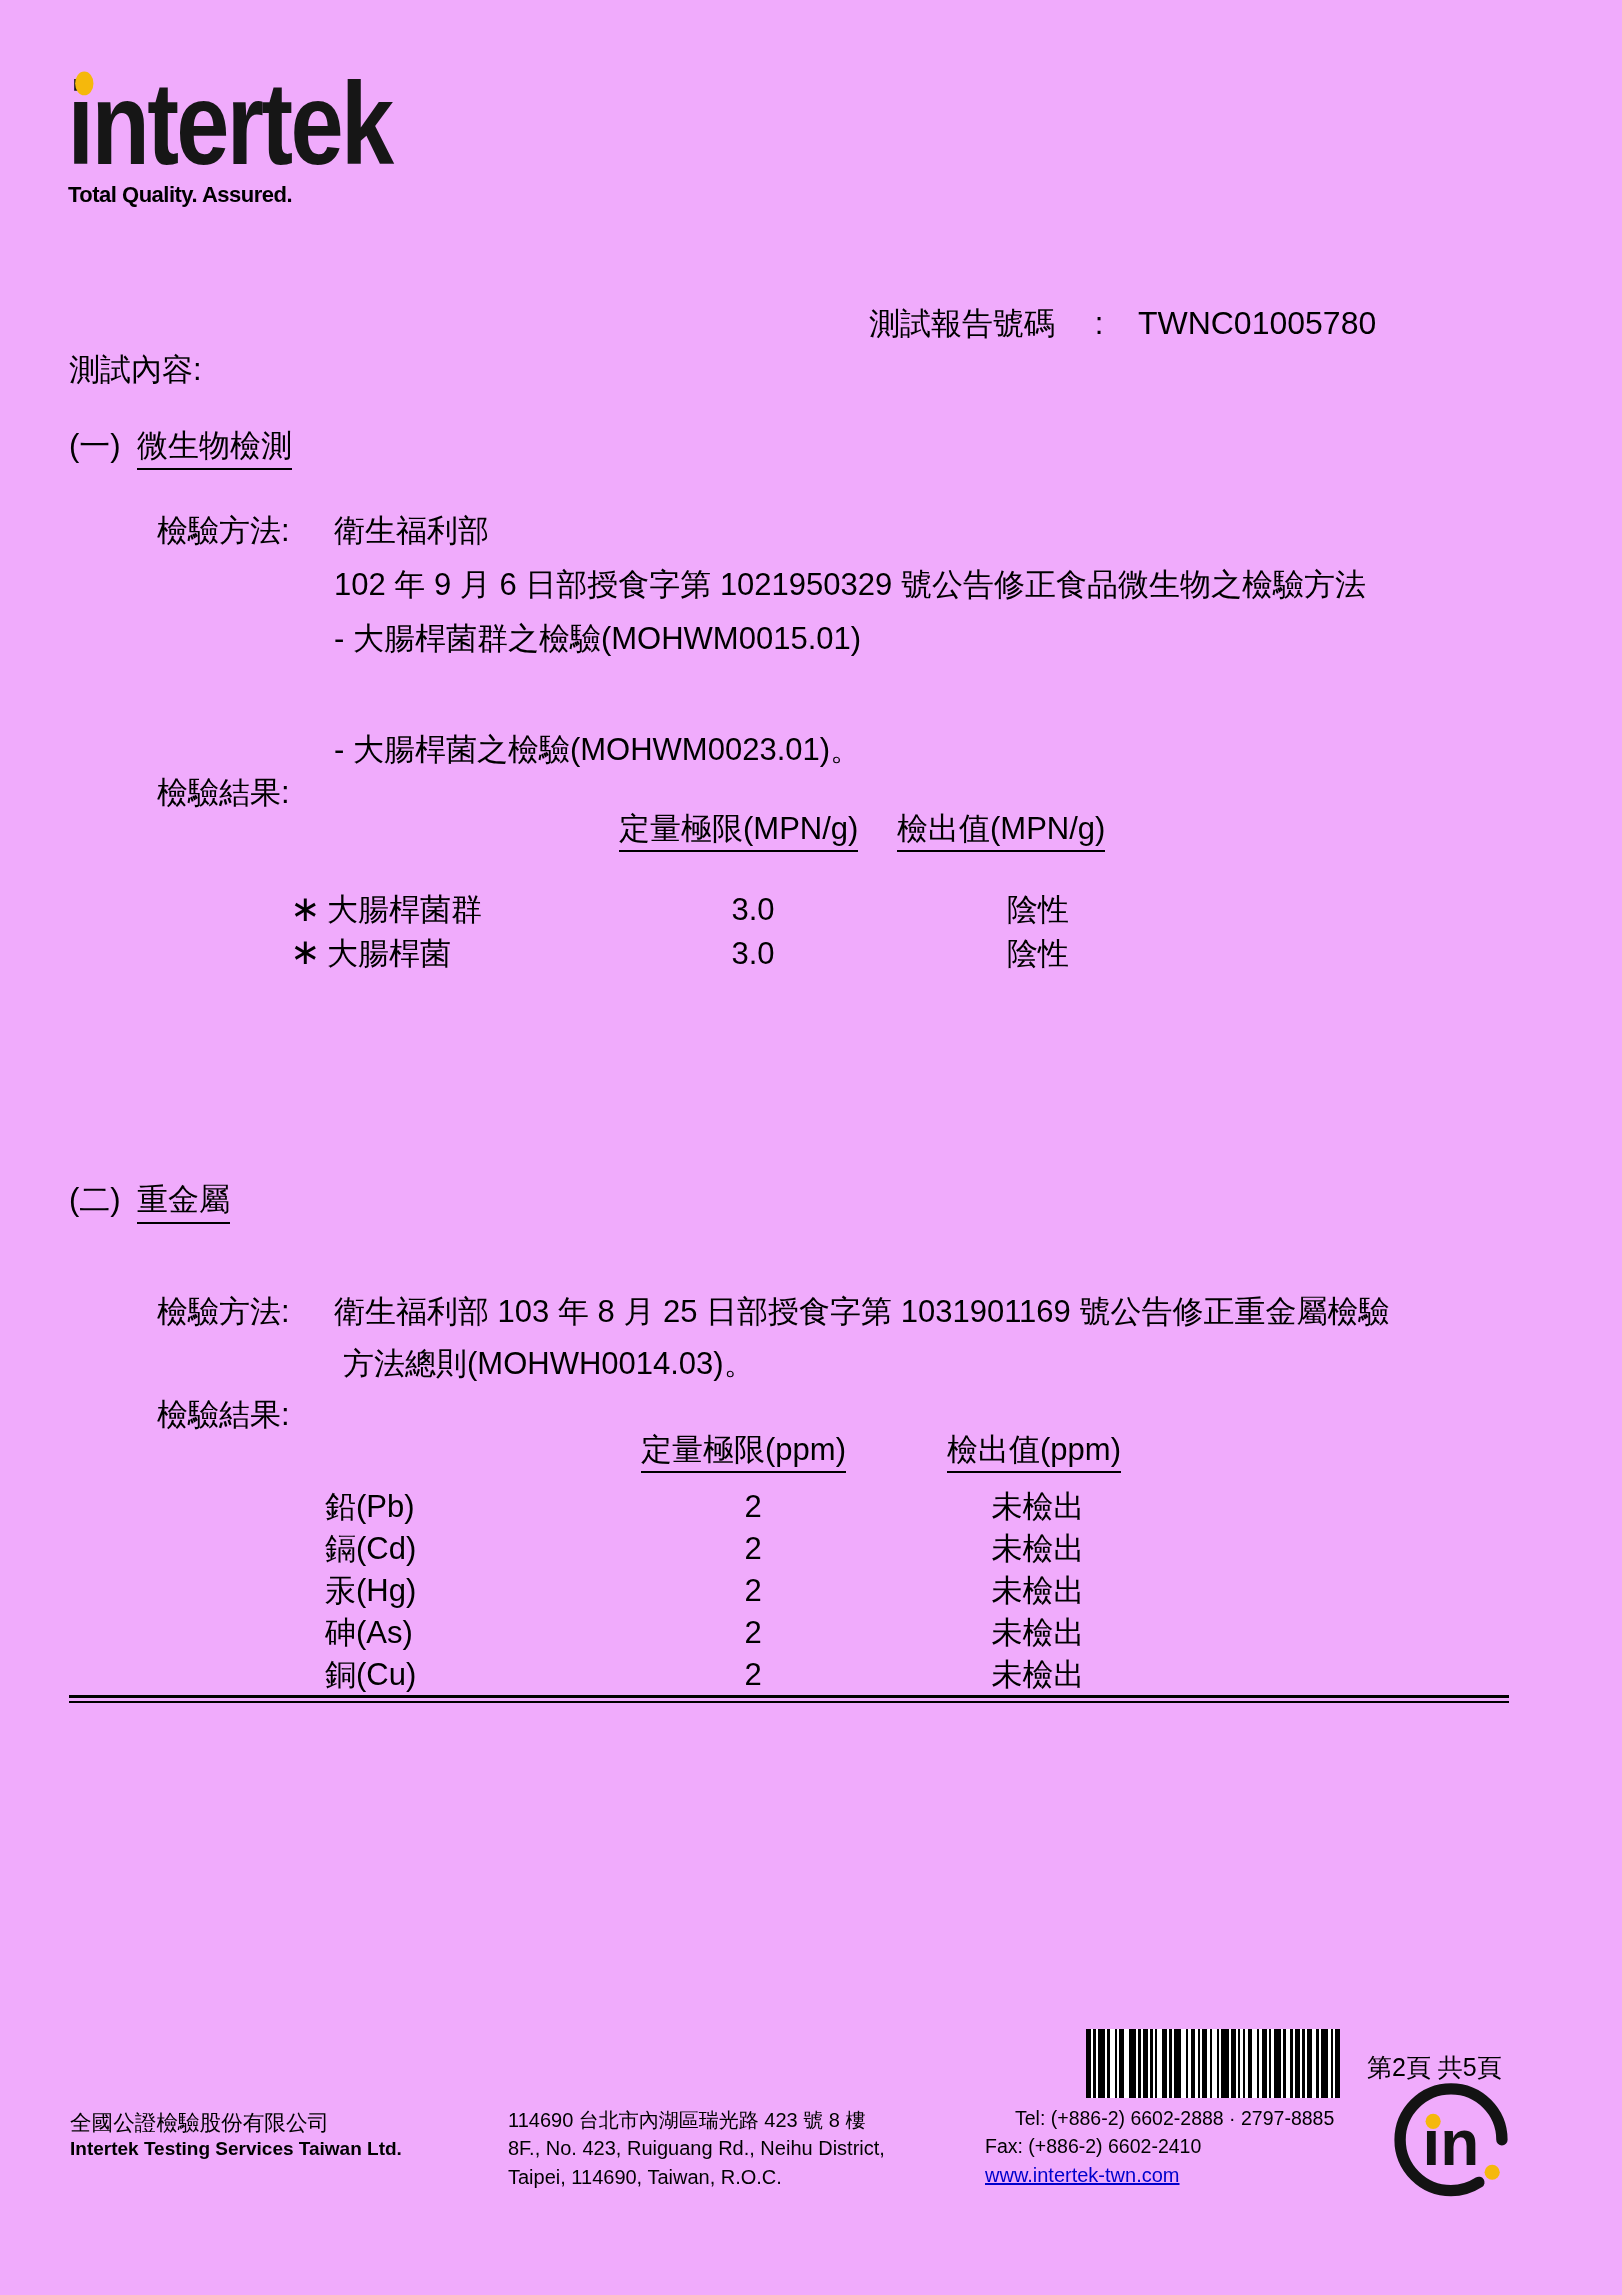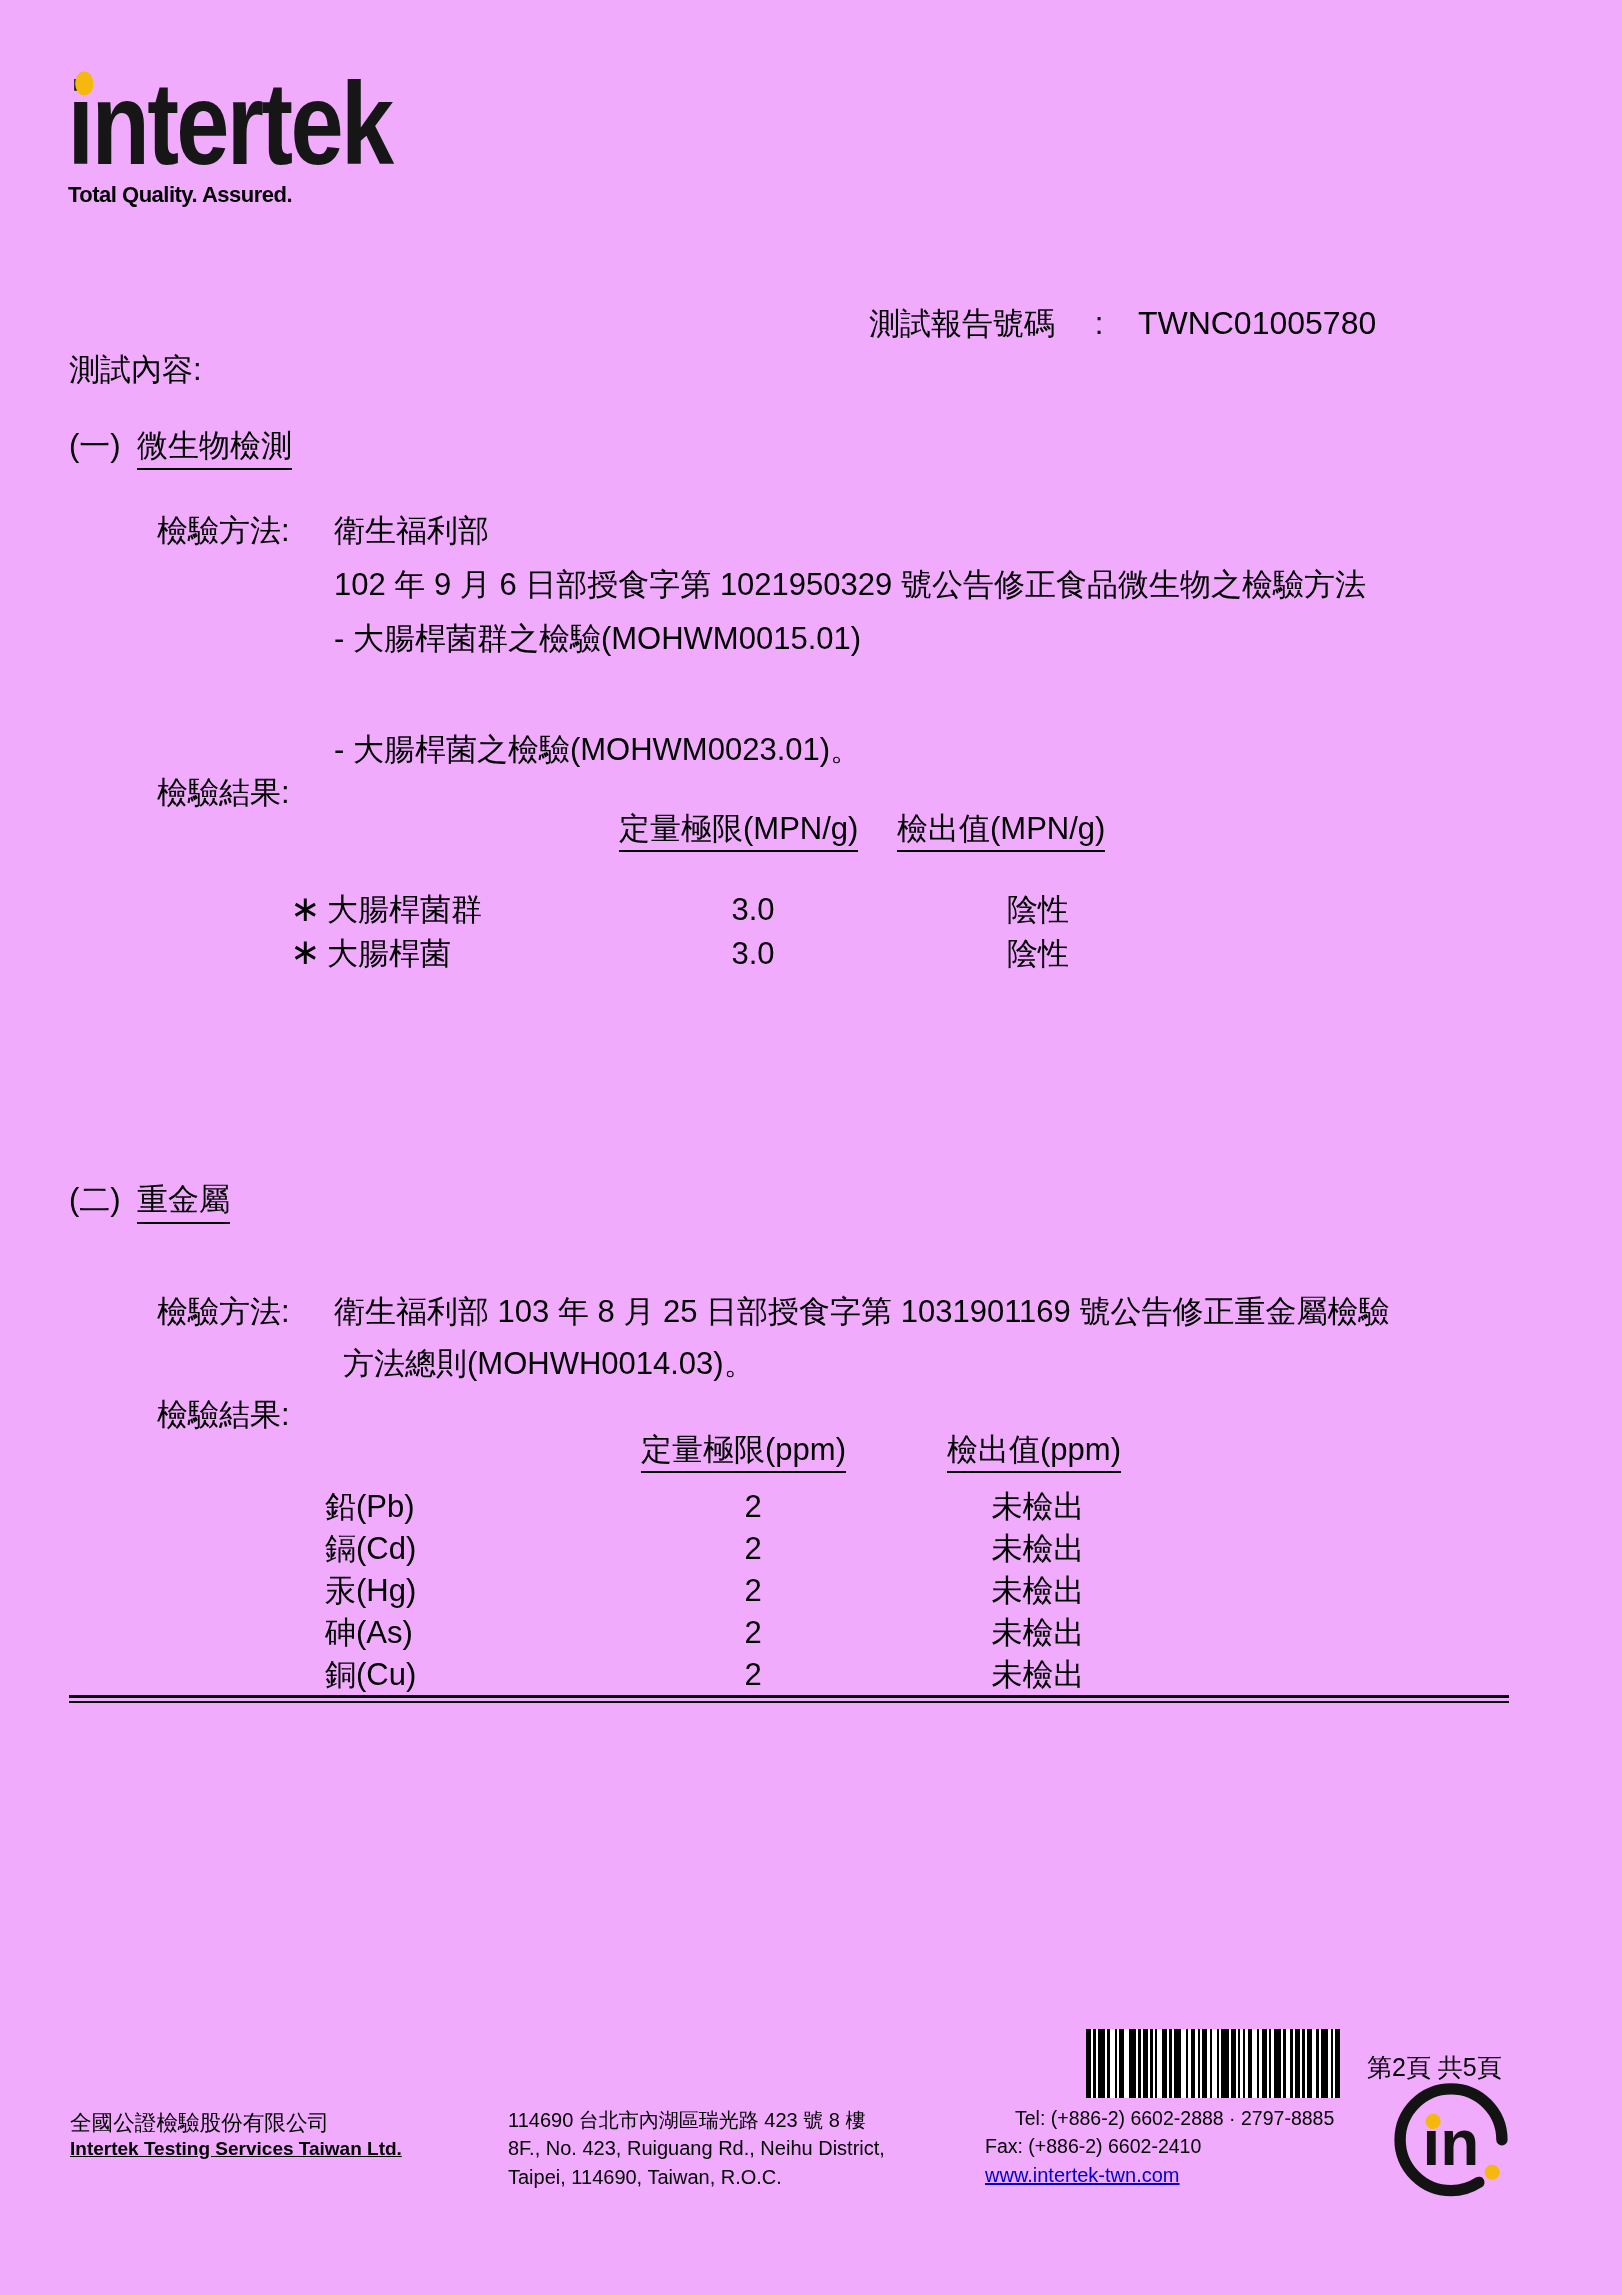--- a/index.html
+++ b/index.html
@@ -12,21 +12,21 @@
   .cjk{font-size:31px;line-height:1.15;}
   .num{font-size:31px;}
   .heading-underline{border-bottom:2.2px solid #000;padding-bottom:5.4px;}
   .col-underline{border-bottom:2.7px solid #000;padding-bottom:4.3px;}
   .center200{width:108px;text-align:center;}
   .marker{font-size:36px;}
   .dbl-line{border-top:3.2px solid #000;border-bottom:2.7px solid #000;height:3.2px;}
   .barcode{display:flex;flex-direction:row;align-items:stretch;}
   .barcode div{height:100%;}
   .f-zh{font-size:21.6px;}
-  .f-en-bold{font-size:19px;font-weight:bold;text-decoration:underline;}
+  .f-en-bold{font-size:19px;font-weight:bold;}
   .f-sm{font-size:20px;line-height:1.36;}
   a.site{color:#0000CC;text-decoration:underline;}
   svg{display:block;}
 </style>
 </head>
 <body>
 
 <div id="page">
 
   <div class="abs" style="left:64px;top:50px;">

